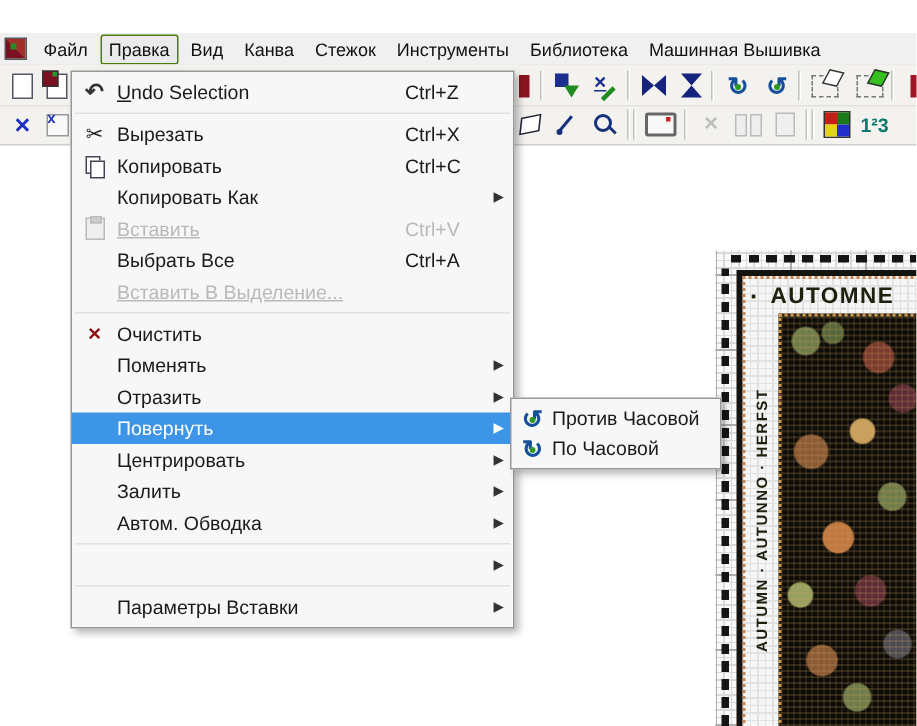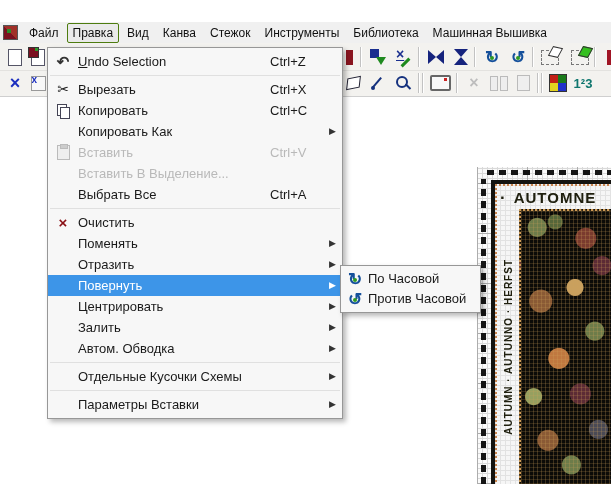--- a/index.html
+++ b/index.html
@@ -83,21 +83,21 @@
   .i-123{color:#0f766e;font-weight:bold;font-size:13px;}
   .red-part{width:10px;height:15px;background:#a01525;}
 
   
   .menu{position:absolute;left:47px;top:47px;width:294px;background:#f7f7f7;border:1px solid #979797;
     box-shadow:3px 3px 5px rgba(0,0,0,.28);z-index:10;padding:3px 0;font-size:13px;color:#1a1a1a;}
   .mi{position:relative;height:21px;line-height:21px;padding-left:30px;}
   .mi .ico{position:absolute;left:5px;top:0;width:20px;height:21px;display:flex;align-items:center;justify-content:center;}
   .mi .sc{position:absolute;left:222px;top:0;}
   .mi .ar{position:absolute;right:6px;top:0;font-size:9px;line-height:21px;color:#333;}
-  .mi.dis{color:#b9b9b9;}
+  .mi.dis{color:#b9b9b9;text-decoration:underline;}
   .mi.hl{background:#3d95e8;color:#fff;}
   .mi.hl .ar{color:#fff;}
   .msep{height:1px;background:#e0e0e0;margin:3px 2px;}
   .fl{display:inline-block;}
   .fl::first-letter{text-decoration:underline;}
   .ig-undo{color:#333;font-size:15px;font-weight:bold;}
   .ig-cut{color:#222;font-size:14px;}
   .ig-copy{position:relative;width:12px;height:13px;}
   .ig-copy b{position:absolute;left:0;top:0;width:8px;height:10px;background:#fff;border:1px solid #445;}
   .ig-copy u{position:absolute;left:3px;top:3px;width:8px;height:10px;background:#fff;border:1px solid #445;}
@@ -350,27 +350,27 @@
     </div>
     <div class="mi dis">
       <span class="ico">
           <span class="ig-paste">
             <b></b>
           </span>
         </span>
       <span>Вставить</span>
       <span class="sc">Ctrl+V</span>
     </div>
+    <div class="mi">
+      <span>Выбрать Все</span>
+      <span class="sc">Ctrl+A</span>
+    </div>
     <div class="mi dis">
       <span>Вставить В Выделение...</span>
     </div>
-    <div class="mi">
-      <span>Выбрать Все</span>
-      <span class="sc">Ctrl+A</span>
-    </div>
     <div class="msep"></div>
     <div class="mi">
       <span class="ico ig-clear">×</span>
       <span>Очистить</span>
     </div>
     <div class="mi">
       <span>Поменять</span>
       <span class="ar">▶</span>
     </div>
     <div class="mi">
@@ -388,44 +388,43 @@
     <div class="mi">
       <span>Залить</span>
       <span class="ar">▶</span>
     </div>
     <div class="mi">
       <span>Автом. Обводка</span>
       <span class="ar">▶</span>
     </div>
     <div class="msep"></div>
     <div class="mi">
-      <span>Отдельные Кусочки Схемы</span>
       <span class="ar">▶</span>
     </div>
     <div class="msep"></div>
     <div class="mi">
       <span>Параметры Вставки</span>
       <span class="ar">▶</span>
     </div>
   </div>
 
   <div class="submenu">
+    <div class="smi">
+      <span class="ico">
+        <span class="rot">
+            <span class="g">↺</span>
+            <span class="dot"></span>
+          </span>
+      </span>
+      <span>Против Часовой</span>
+    </div>
     <div class="smi">
       <span class="ico">
         <span class="rot">
             <span class="g">↻</span>
             <span class="dot"></span>
           </span>
       </span>
       <span>По Часовой</span>
     </div>
-    <div class="smi">
-      <span class="ico">
-        <span class="rot">
-            <span class="g">↺</span>
-            <span class="dot"></span>
-          </span>
-      </span>
-      <span>Против Часовой</span>
-    </div>
   </div>
 
 </div>
 
 </body></html>

